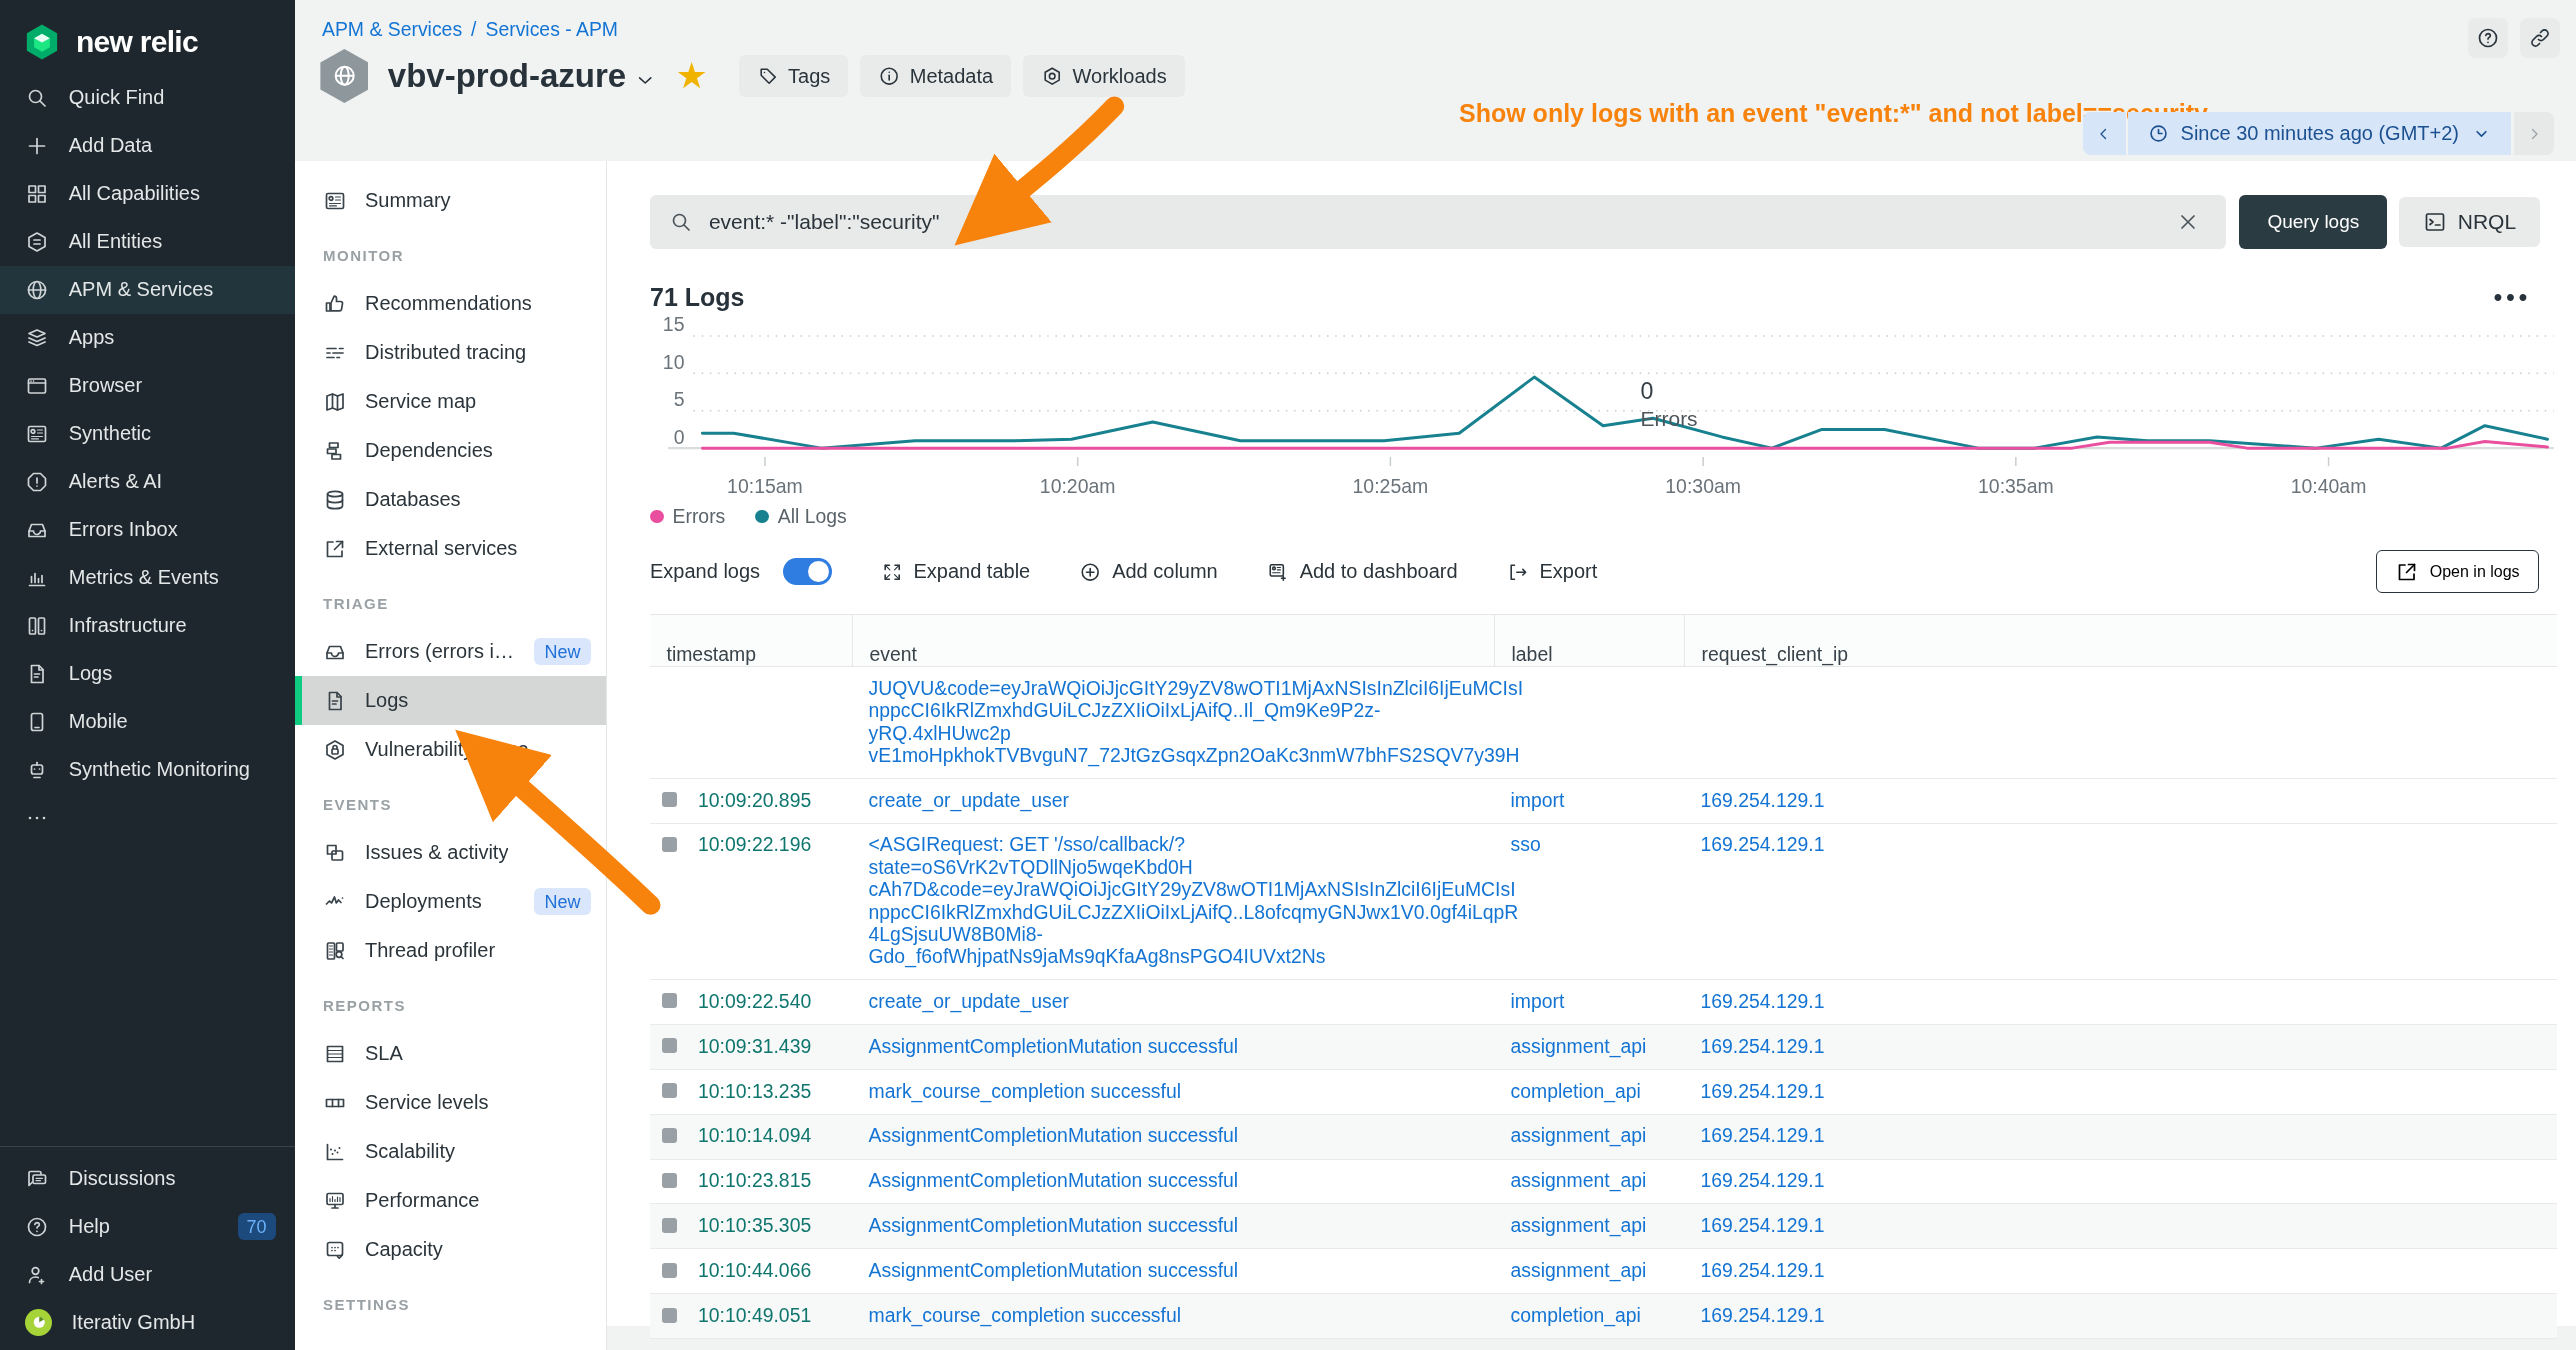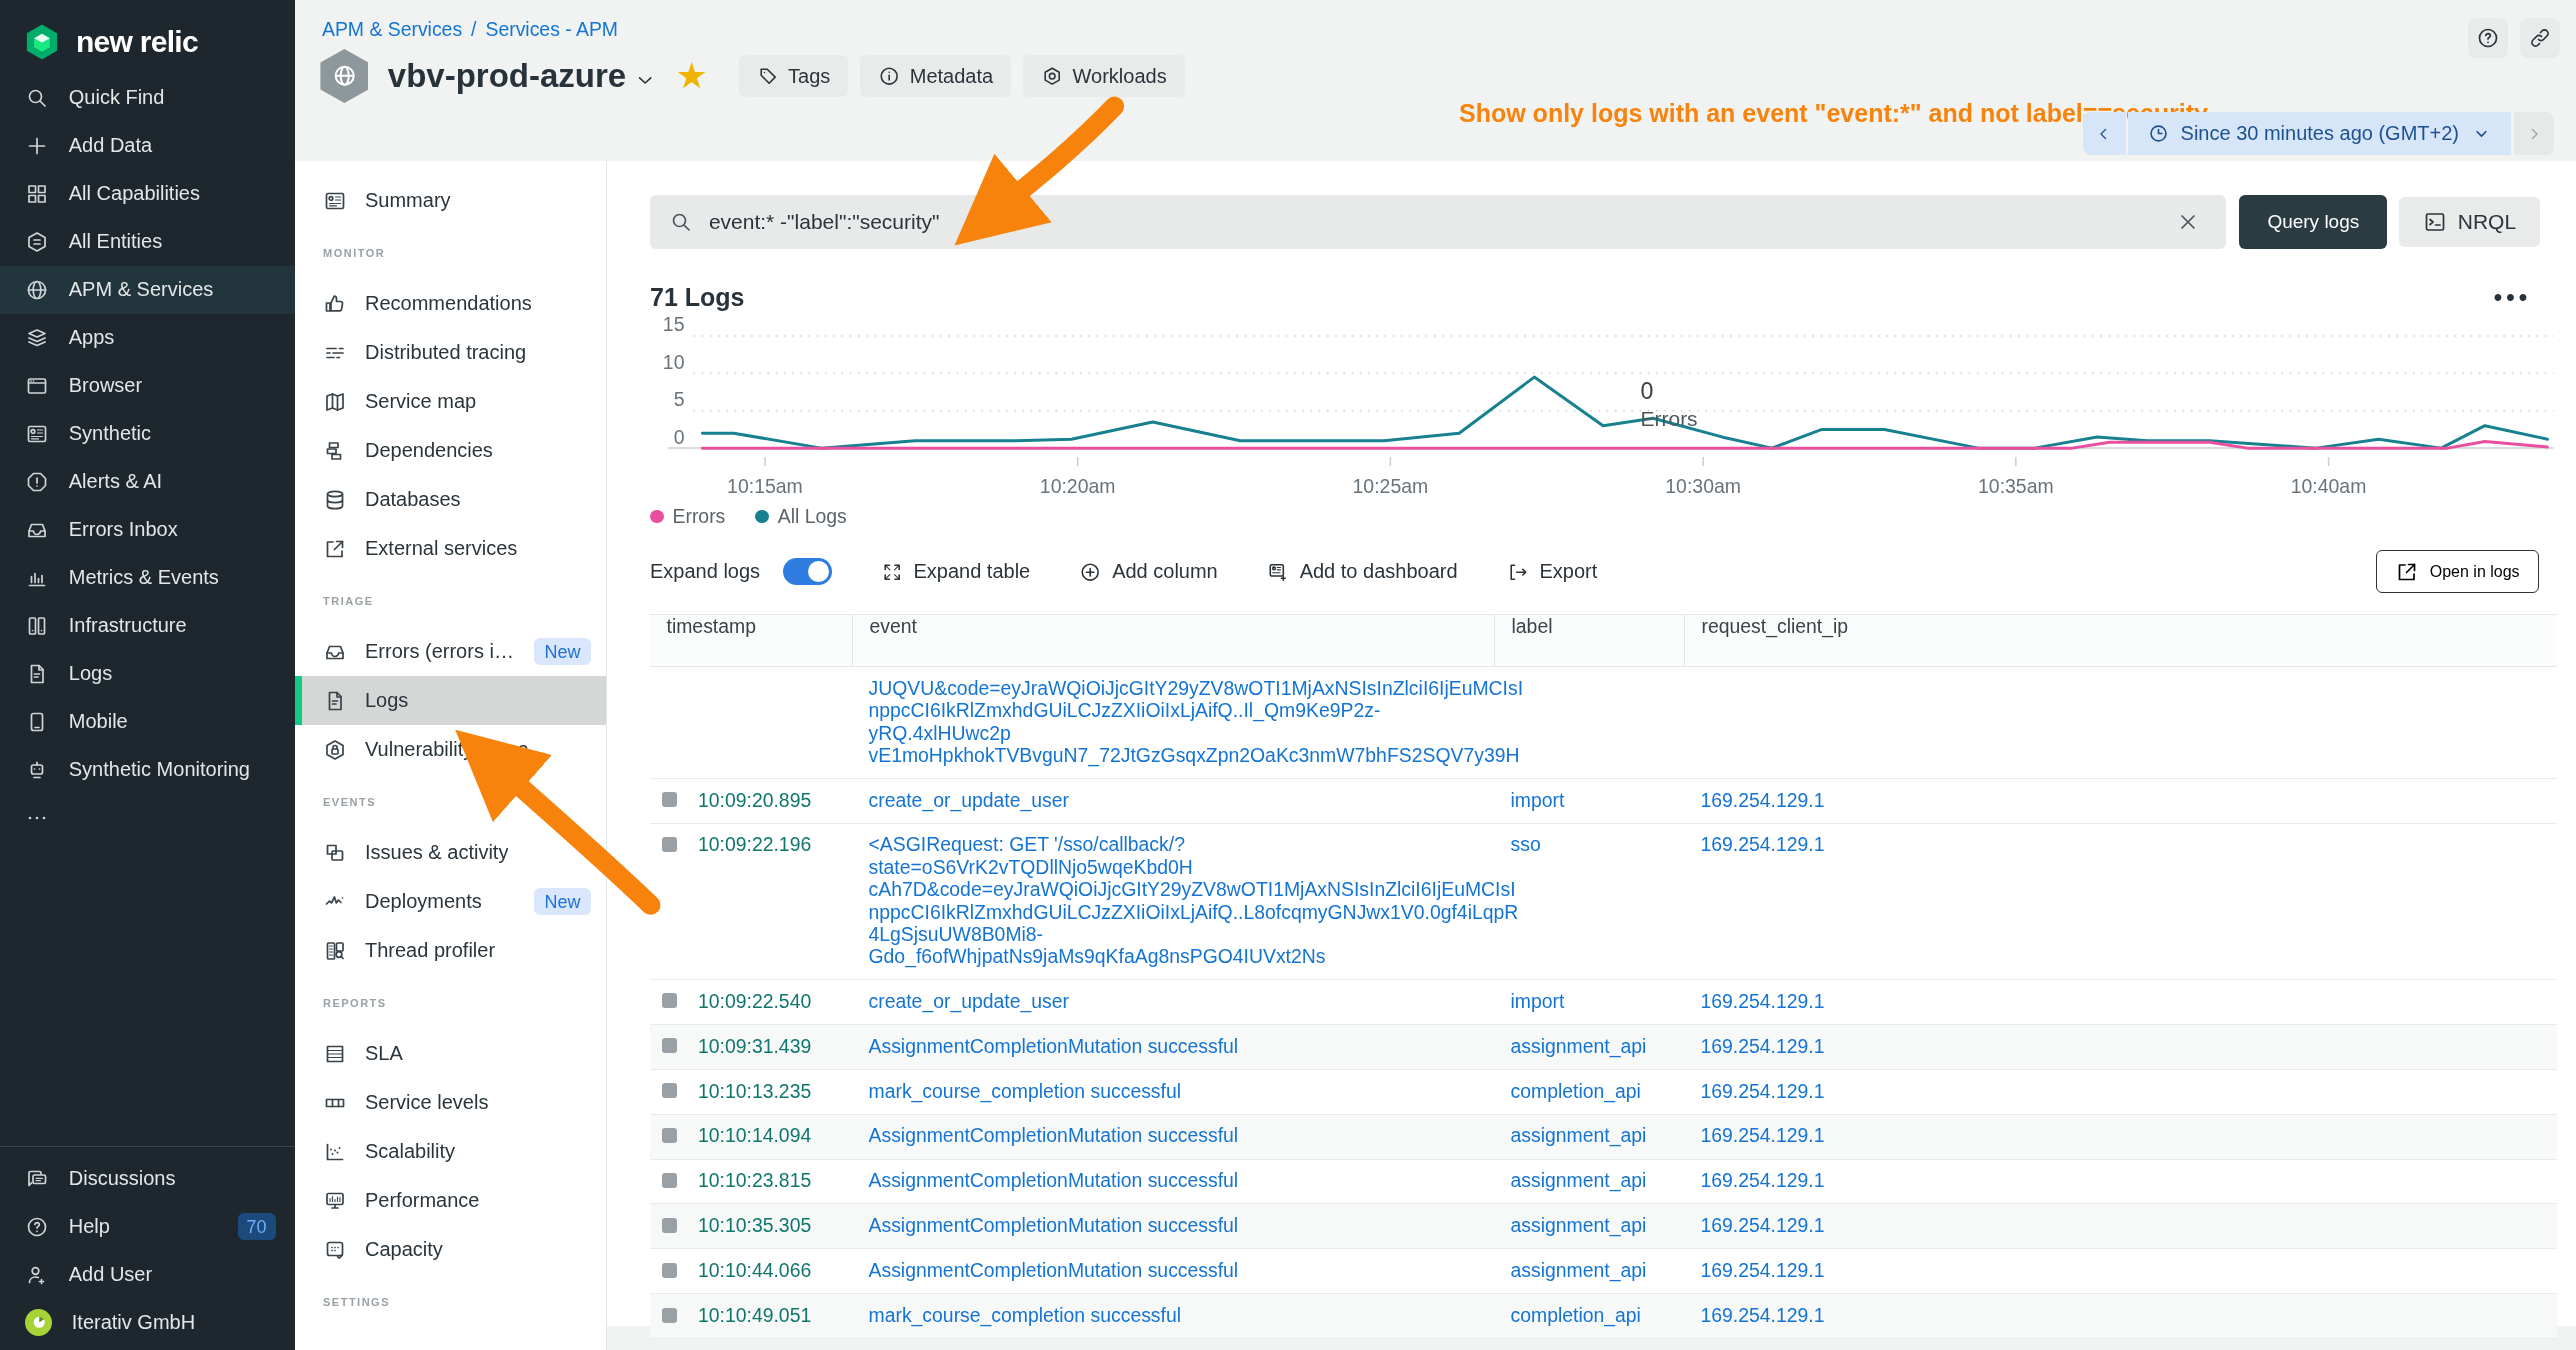--- a/index.html
+++ b/index.html
@@ -47,21 +47,21 @@
   .timepicker{position:absolute;right:22.4px;top:112px;display:flex;height:43px;font-size:20px}
   .tp-prev{width:43px;background:#d7e5f9;border-radius:7.5px 0 0 7.5px;display:flex;align-items:center;justify-content:center;color:#1b5190;margin-right:2.2px;cursor:pointer}
   .tp-main{display:flex;align-items:center;gap:12px;background:#d7e5f9;color:#1b5190;padding:0 19.4px;margin-right:2.2px;cursor:pointer}
   .tp-main .ic svg{width:21px;height:21px;stroke-width:1.9}
   .tp-next{width:40px;background:#e7e9e9;border-radius:0 7.5px 7.5px 0;display:flex;align-items:center;justify-content:center;color:#9aa2a7}
   .tp-prev svg,.tp-next svg{width:18px;height:18px}
 
   
   .body-row{position:absolute;top:161px;left:0;right:0;bottom:0;display:flex}
   .subnav{width:312px;flex:none;background:#fff;border-right:0.7px solid #e3e6e6;box-sizing:border-box;overflow:hidden;padding-top:15px}
-  .sn-heading{height:54px;box-sizing:border-box;padding:22.4px 0 0 28px;font-size:11px;font-weight:700;letter-spacing:1.5px;color:#9aa1a5}
+  .sn-heading{height:54px;box-sizing:border-box;padding:22.4px 0 0 28px;font-size:15px;font-weight:700;letter-spacing:1.5px;color:#9aa1a5}
   .sn-item{display:flex;align-items:center;height:49px;padding-left:28px;gap:18px;font-size:20px;color:#2a343a;position:relative;cursor:pointer}
   .sn-item .ic{color:#39434a}
   .sn-item.selected{background:#d5d6d6}
   .sn-item.selected::before{content:"";position:absolute;left:0;top:0;bottom:0;width:6.7px;background:#0fcc82}
   .sn-label{white-space:nowrap;overflow:hidden;text-overflow:ellipsis;max-width:191px}
   .sn-badge{background:#d9e6fb;color:#1f70d8;font-size:18px;line-height:1;padding:4.5px 10.5px;border-radius:6px;margin-left:auto;margin-right:15px}
 
   .main{flex:1;position:relative;background:#f1f3f3;min-width:0}
   .card{background:#fff;height:1165px;box-sizing:border-box;padding:34px 19.4px 0 43px;position:relative}
 
@@ -91,21 +91,21 @@
 
   .toolbar{display:flex;align-items:center;margin-top:22.4px;font-size:20px;color:#2a343a}
   .tool{display:flex;align-items:center;gap:10.5px;margin-right:49px;cursor:pointer}
   .tool .ic svg{width:22.4px;height:22.4px}
   .toggle{width:49px;height:27px;background:#2f7de1;border-radius:13.5px;position:relative;margin-left:12px;cursor:pointer}
   .toggle::after{content:"";position:absolute;right:3px;top:3px;width:21px;height:21px;border-radius:50%;background:#fff}
   .open-logs{margin-left:auto;display:flex;align-items:center;gap:10.5px;border:1.5px solid #2a343a;background:#fff;border-radius:6px;height:43px;padding:0 18px;font-size:16px;margin-right:18px;font-family:inherit;cursor:pointer}
 
   .table{margin-top:21px}
   .thead{display:grid;grid-template-columns:202px 642px 190px 1fr;background:#fbfcfc;border-top:0.7px solid #e5e7e7;border-bottom:0.7px solid #e5e7e7;height:51px;font-size:19.4px;color:#39434a}
-  .th{display:flex;align-items:flex-start;justify-content:space-between;padding:0 16.5px}
+  .th{display:flex;align-items:flex-end;justify-content:space-between;padding:0 16.5px}
   .th + .th{border-left:0.7px solid #e5e7e7}
   .th .x{color:#6a737a;cursor:pointer;display:flex}
   .th .x svg{width:19.4px;height:19.4px}
   .trow{display:grid;grid-template-columns:202px 642px 190px 1fr;border-bottom:0.7px solid #e9ebeb;padding:9.7px 0 11.2px;font-size:19.4px;align-items:start}
   .trow.stripe{background:#f7f8f8}
   .cell-ts{display:flex;gap:21px;padding-left:12px;color:#0f766e}
   .sq{width:15px;height:15px;background:#9aa1a6;border-radius:3px;flex:none;margin-top:3.7px}
   .cell-ev{padding:0 16.5px;color:#1374d4;line-height:22.4px;cursor:pointer}
   .cell-label,.cell-ip{padding:0 16.5px;color:#1374d4;cursor:pointer}
 

